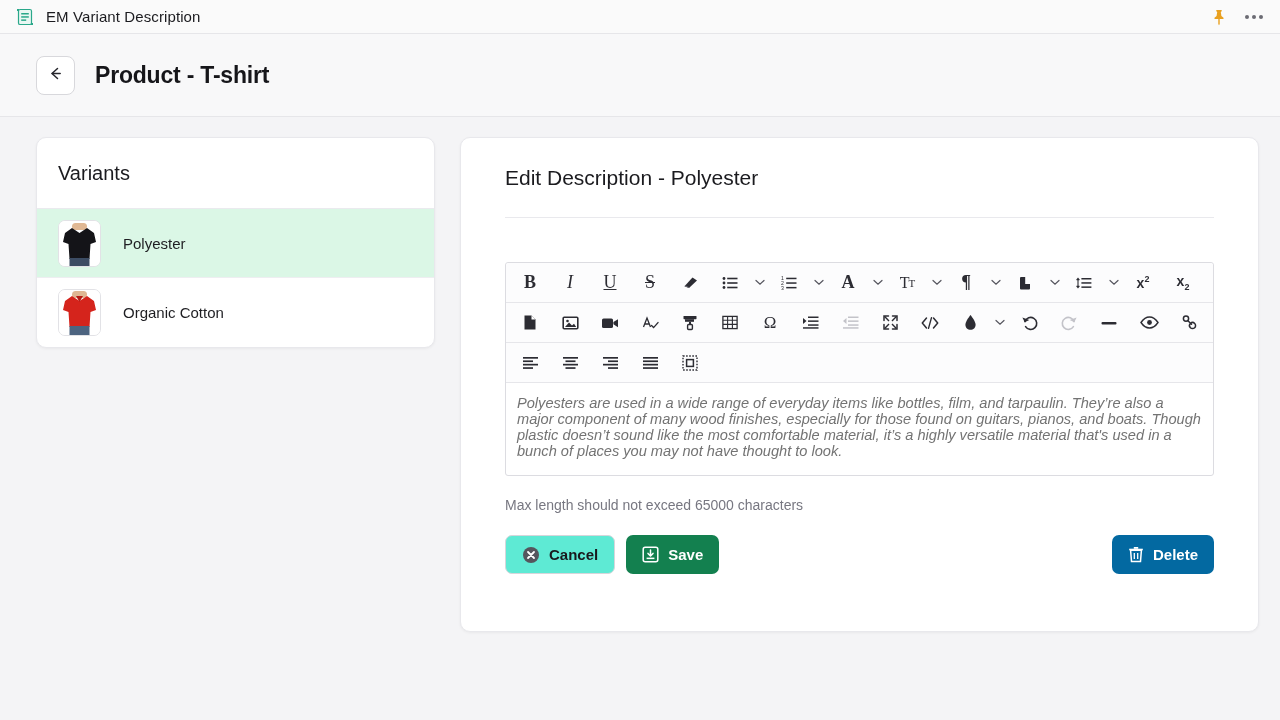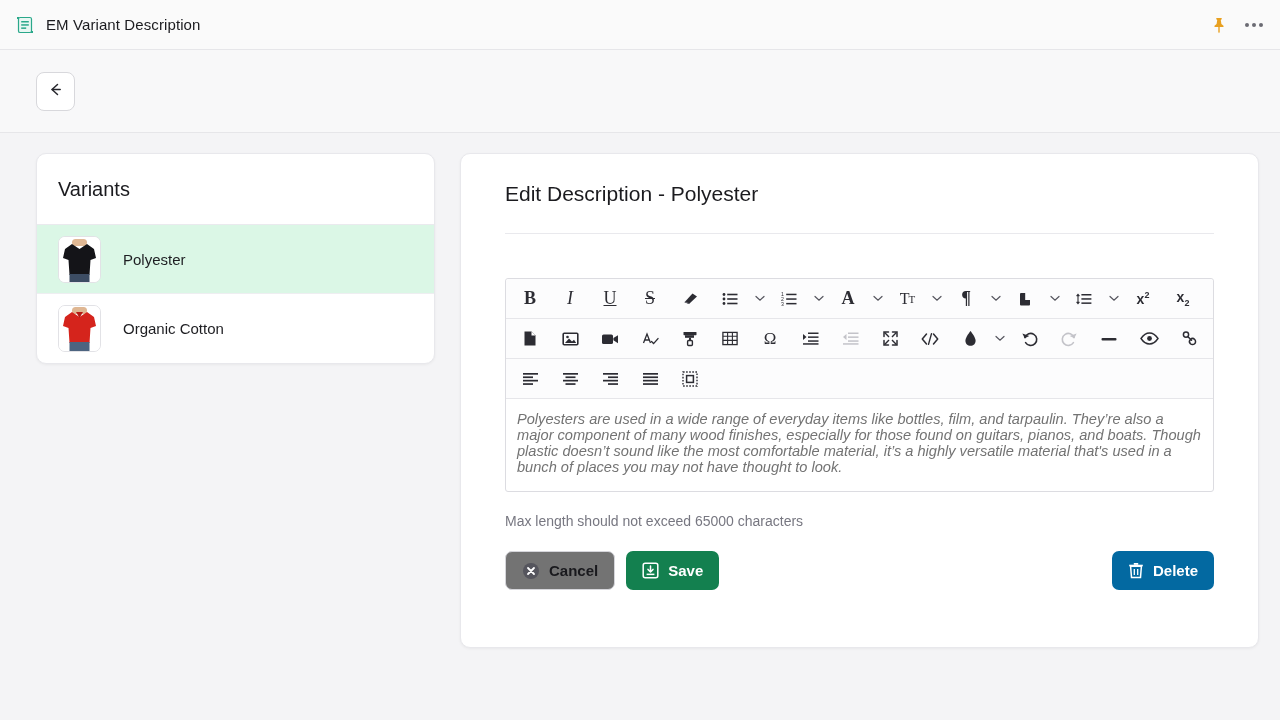--- a/index.html
+++ b/index.html
@@ -6,21 +6,21 @@
   html, body {
     margin: 0; padding: 0;
     width: 1280px; height: 720px;
     background: #f4f4f6;
     font-family: "Liberation Sans", sans-serif;
     overflow: hidden;
   }
 
   
   .titlebar {
-    height: 50px;
+    height: 34px;
     background: #fafafa;
     border-bottom: 1px solid #e6e6e9;
     display: flex;
     align-items: center;
     padding: 0 14px;
   }
   .app-icon {
     width: 22px; height: 22px;
     margin-right: 10px;
     flex: 0 0 auto;
@@ -209,21 +209,21 @@
     align-items: center;
     gap: 9px;
     padding: 0 16px;
     font-size: 15px;
     font-weight: bold;
     cursor: pointer;
     font-family: inherit;
     border: none;
   }
   .btn-cancel {
-    background: #737373;
+    background: #5eead4;
     border: 1px solid #d6d6db;
     color: #19191d;
   }
   .btn-save {
     background: #13804f;
     color: #fff;
     margin-left: 11px;
   }
   .btn-delete {
     background: #0369a1;
@@ -262,20 +262,21 @@
 
 <div class="page-header">
   <div class="back-btn">
     <span>
       <svg width="19" height="19" viewBox="0 0 19 19">
         <path d="M11.5 4.5L6 9.5l5.5 5" fill="none" stroke="#26262c" stroke-width="1.5" stroke-linecap="round" stroke-linejoin="round"></path>
         <path d="M6.2 9.5h8" stroke="#26262c" stroke-width="1.5" stroke-linecap="round"></path>
       </svg>
     </span>
   </div>
+  <div class="page-title">Product - T-shirt</div>
   <div class="header-spacer"></div>
 </div>
 
 <div class="content">
 
   <div class="variants-card">
     <div class="variants-head">Variants</div>
 
 
     <div class="variant-row selected">

